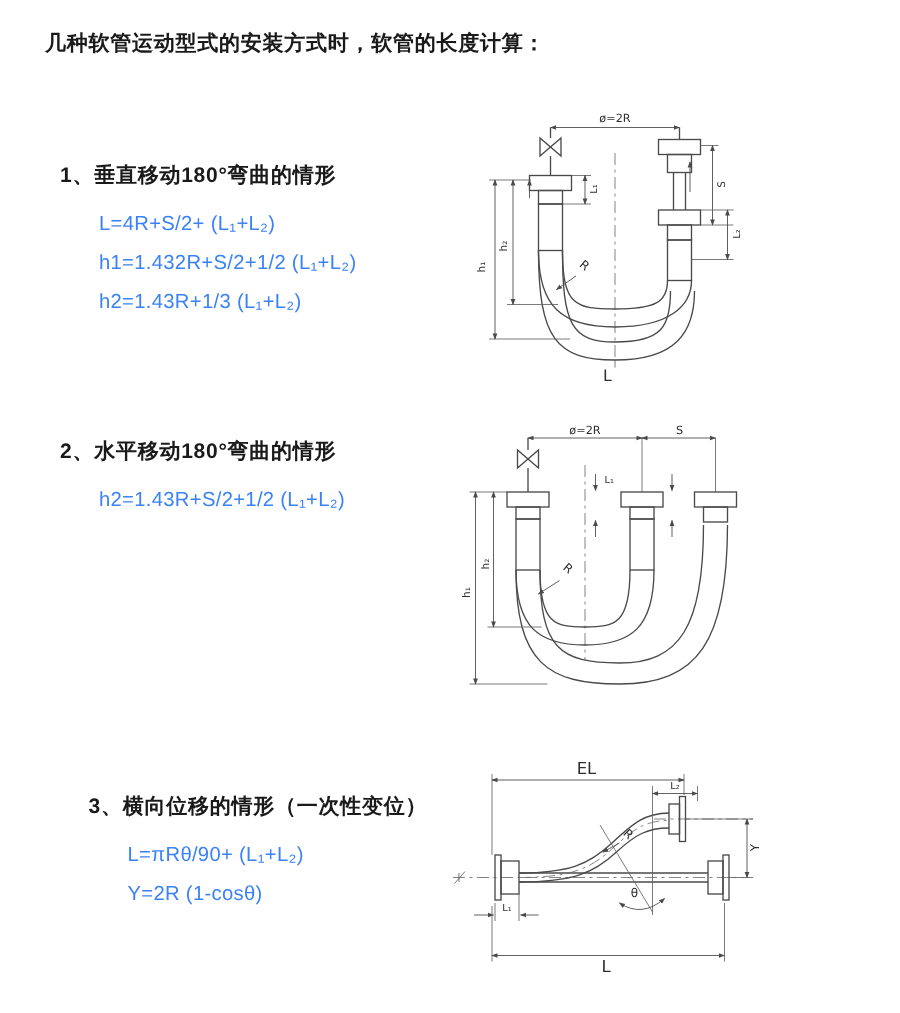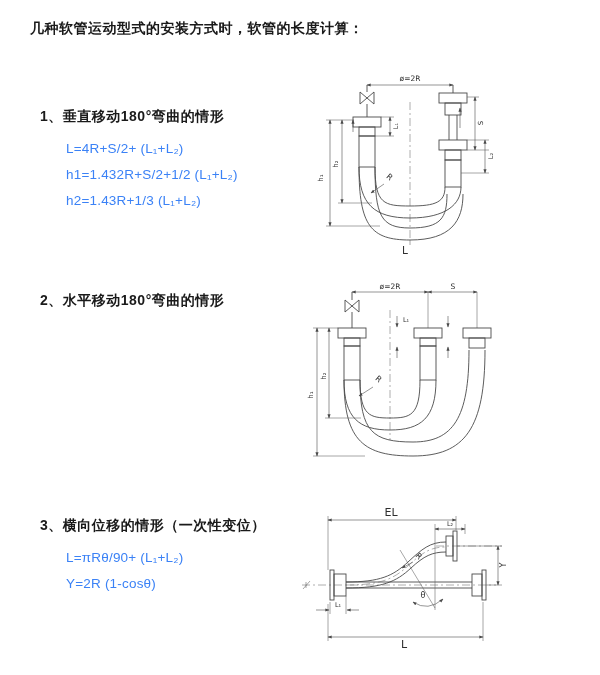--- a/index.html
+++ b/index.html
@@ -9,21 +9,21 @@
     font-family:"Liberation Sans","DejaVu Sans",sans-serif;
     color:#1f1f1f;
   }
   .page-title{
     position:absolute;left:30px;top:20px;width:420px;
     font-size:14px;font-weight:600;letter-spacing:.5px;color:#1a1a1a;
   }
   .section{position:absolute;left:40px;width:275px;}
   .sec1{top:108px;}
   .sec2{top:292px;}
-  .sec3{top:517px;}
+  .sec3{top:529px;margin-left:19px;}
   .heading{font-size:14px;font-weight:600;letter-spacing:.5px;margin:0 0 13px 0;color:#1a1a1a;}
   .formula{font-size:13.5px;margin:0 0 0 26px;height:26px;line-height:20px;letter-spacing:.2px;color:#3b82f6;}
   .diagram{position:absolute;}
   .d1{left:308px;top:66px;}
   .d2{left:303px;top:280px;}
   .d3{left:296px;top:498px;}
   svg{display:block;}
   svg text{fill:#2e2e2e;font-family:"DejaVu Sans","Liberation Sans",sans-serif;}
   .draw{stroke:#4a4a4a;stroke-width:.9;fill:none;}
   .thin{stroke:#5d5d5d;stroke-width:.55;fill:none;}
@@ -37,20 +37,21 @@
 
 <div class="section sec1">
   <div class="heading">1、垂直移动180°弯曲的情形</div>
   <div class="formula">L=4R+S/2+ (L₁+L₂)</div>
   <div class="formula">h1=1.432R+S/2+1/2 (L₁+L₂)</div>
   <div class="formula">h2=1.43R+1/3 (L₁+L₂)</div>
 </div>
 
 <div class="section sec2">
   <div class="heading">2、水平移动180°弯曲的情形</div>
+  <div class="formula">h2=1.43R+S/2+1/2 (L₁+L₂)</div>
 </div>
 
 <div class="section sec3">
   <div class="heading">3、横向位移的情形（一次性变位）</div>
   <div class="formula">L=πRθ/90+ (L₁+L₂)</div>
   <div class="formula">Y=2R (1-cosθ)</div>
 </div>
 
 <div class="diagram d1">
 <svg width="280" height="196" viewBox="0 0 280 196">

